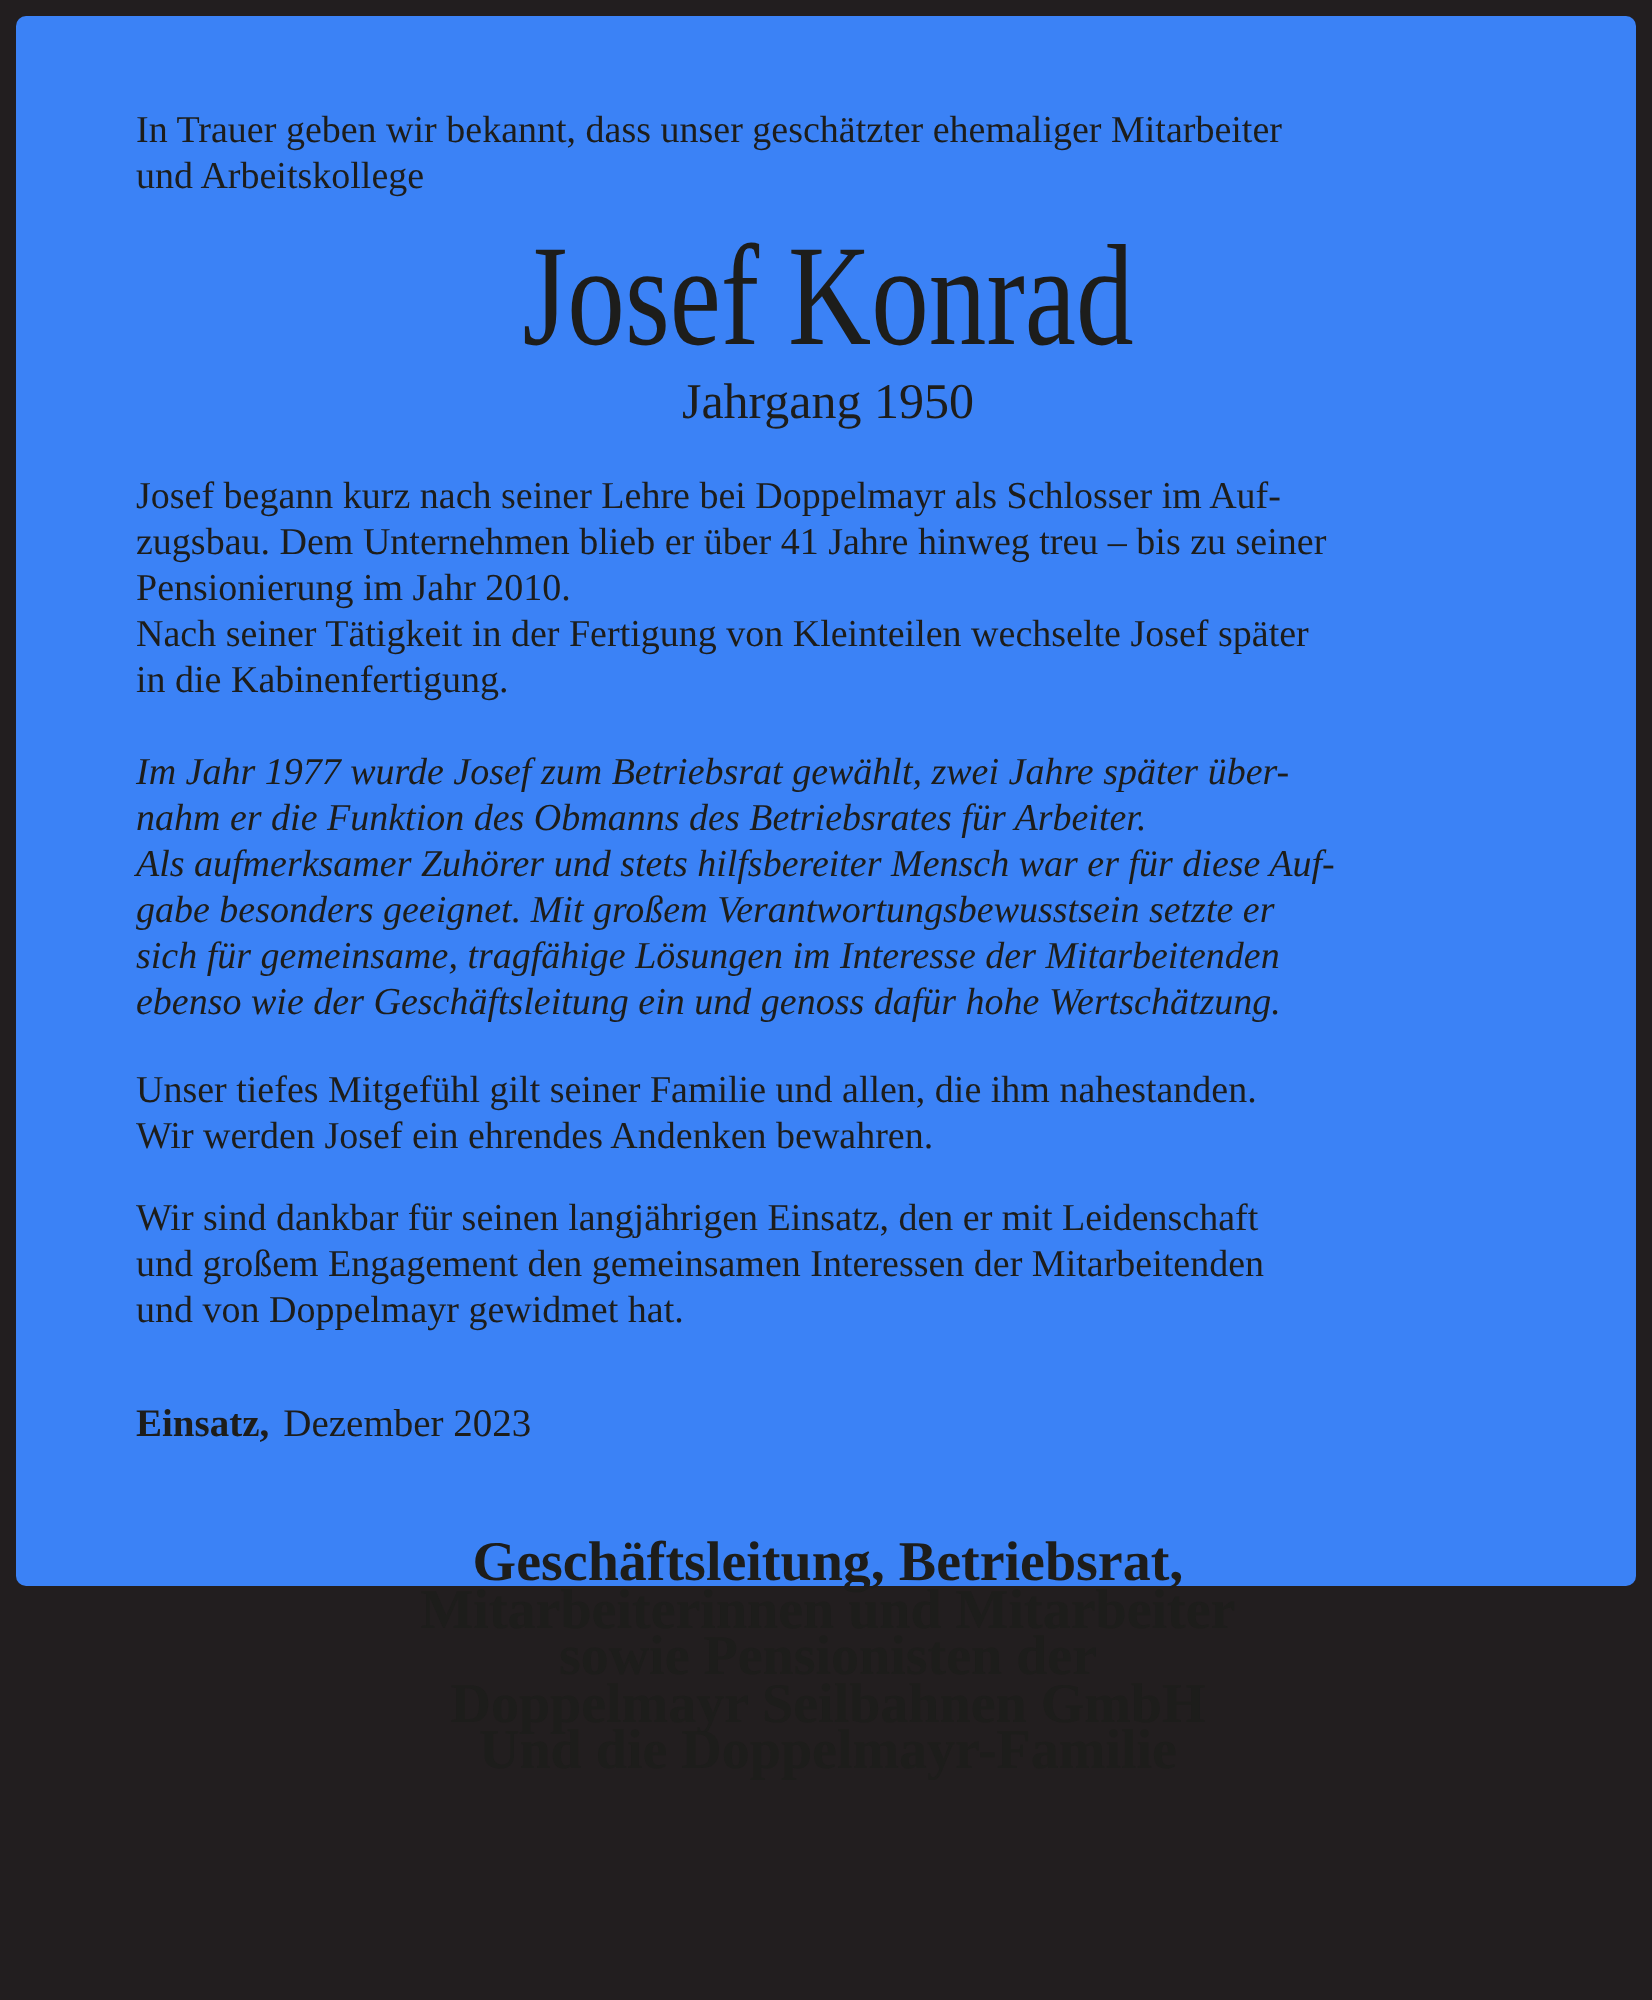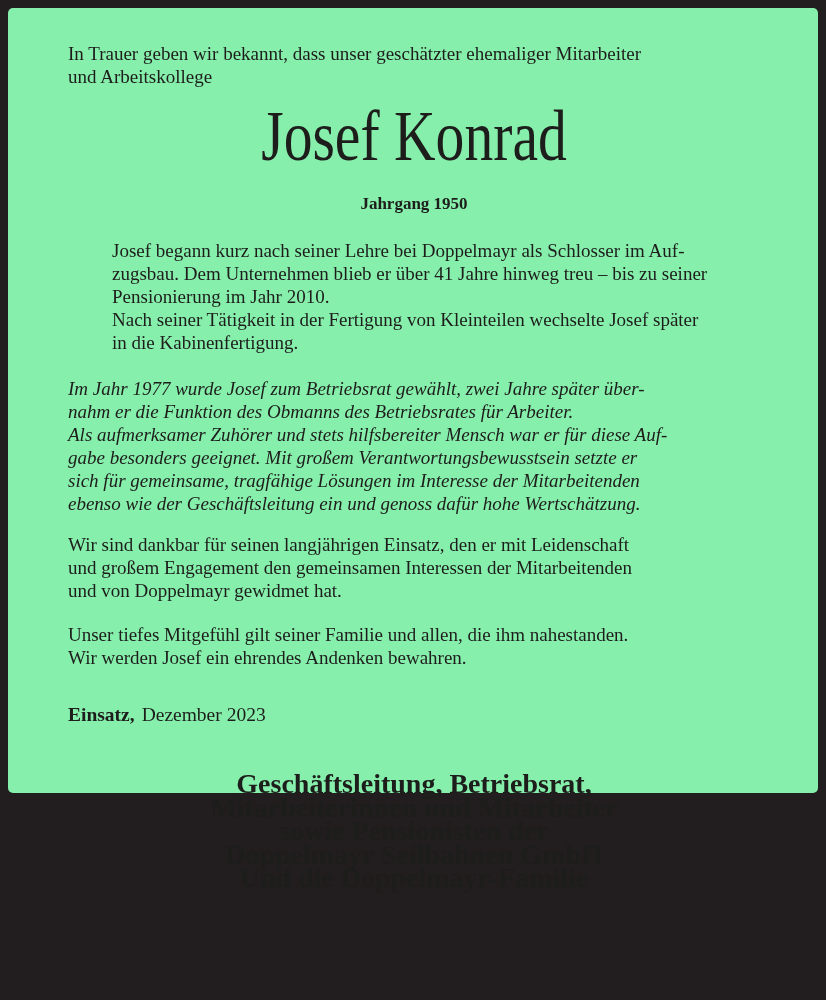--- a/index.html
+++ b/index.html
@@ -14,23 +14,23 @@
     font-family: "Liberation Serif", serif;
     overflow: hidden;
   }
   .sheet {
     position: absolute;
     left: 8px;
     top: 8px;
     width: 810px;
     height: 785px;
     box-sizing: border-box;
-    background: #86efac;
+    background: #3b82f6;
     border-radius: 5px;
-    padding: 34px 58px 0 60px;
+    padding: 46px 58px 0 60px;
     color: #1d1d1b;
   }
   .para {
     margin: 0;
     font-size: 19px;
     line-height: 23px;
     white-space: pre-line;
     text-align: left;
   }
   .intro { margin-top: 0; }
@@ -38,28 +38,28 @@
     margin: 12px 0 0 0;
     font-size: 72px;
     line-height: 72px;
     font-weight: normal;
     text-align: center;
     transform: scaleX(0.8);
     transform-origin: 50% 50%;
     white-space: nowrap;
   }
   .birth-year {
-    margin-top: 20px;
-    font-size: 17px;
+    margin-top: 6px;
+    font-size: 25px;
     line-height: 24px;
-    font-weight: bold;
+    font-weight: normal;
     text-align: center;
   }
   .gone       { margin-top: 20px; }
-  .career     { margin-top: 23px; margin-left: 44px; }
+  .career     { margin-top: 23px; }
   .betriebsrat{ margin-top: 23px; font-style: italic; }
   .thanks     { margin-top: 18px; }
   .sympathy   { margin-top: 21px; }
   .dateline {
     margin: 34px 0 0 0;
     font-size: 19.5px;
     line-height: 23px;
   }
   .dateline .place {
     font-weight: bold;
@@ -93,26 +93,26 @@
 Nach seiner Tätigkeit in der Fertigung von Kleinteilen wechselte Josef später
 in die Kabinenfertigung.</p>
 
   <p class="para betriebsrat">Im Jahr 1977 wurde Josef zum Betriebsrat gewählt, zwei Jahre später über-
 nahm er die Funktion des Obmanns des Betriebsrates für Arbeiter.
 Als aufmerksamer Zuhörer und stets hilfsbereiter Mensch war er für diese Auf-
 gabe besonders geeignet. Mit großem Verantwortungsbewusstsein setzte er
 sich für gemeinsame, tragfähige Lösungen im Interesse der Mitarbeitenden
 ebenso wie der Geschäftsleitung ein und genoss dafür hohe Wertschätzung.</p>
 
+  <p class="para sympathy">Unser tiefes Mitgefühl gilt seiner Familie und allen, die ihm nahestanden.
+Wir werden Josef ein ehrendes Andenken bewahren.</p>
+
   <p class="para thanks">Wir sind dankbar für seinen langjährigen Einsatz, den er mit Leidenschaft
 und großem Engagement den gemeinsamen Interessen der Mitarbeitenden
 und von Doppelmayr gewidmet hat.</p>
-
-  <p class="para sympathy">Unser tiefes Mitgefühl gilt seiner Familie und allen, die ihm nahestanden.
-Wir werden Josef ein ehrendes Andenken bewahren.</p>
 
   <p class="dateline">
     <span class="place">Einsatz,</span><span>Dezember 2023</span>
   </p>
 
   <div class="signature">Geschäftsleitung, Betriebsrat,
 Mitarbeiterinnen und Mitarbeiter
 sowie Pensionisten der
 Doppelmayr Seilbahnen GmbH
 Und die Doppelmayr-Familie</div>

